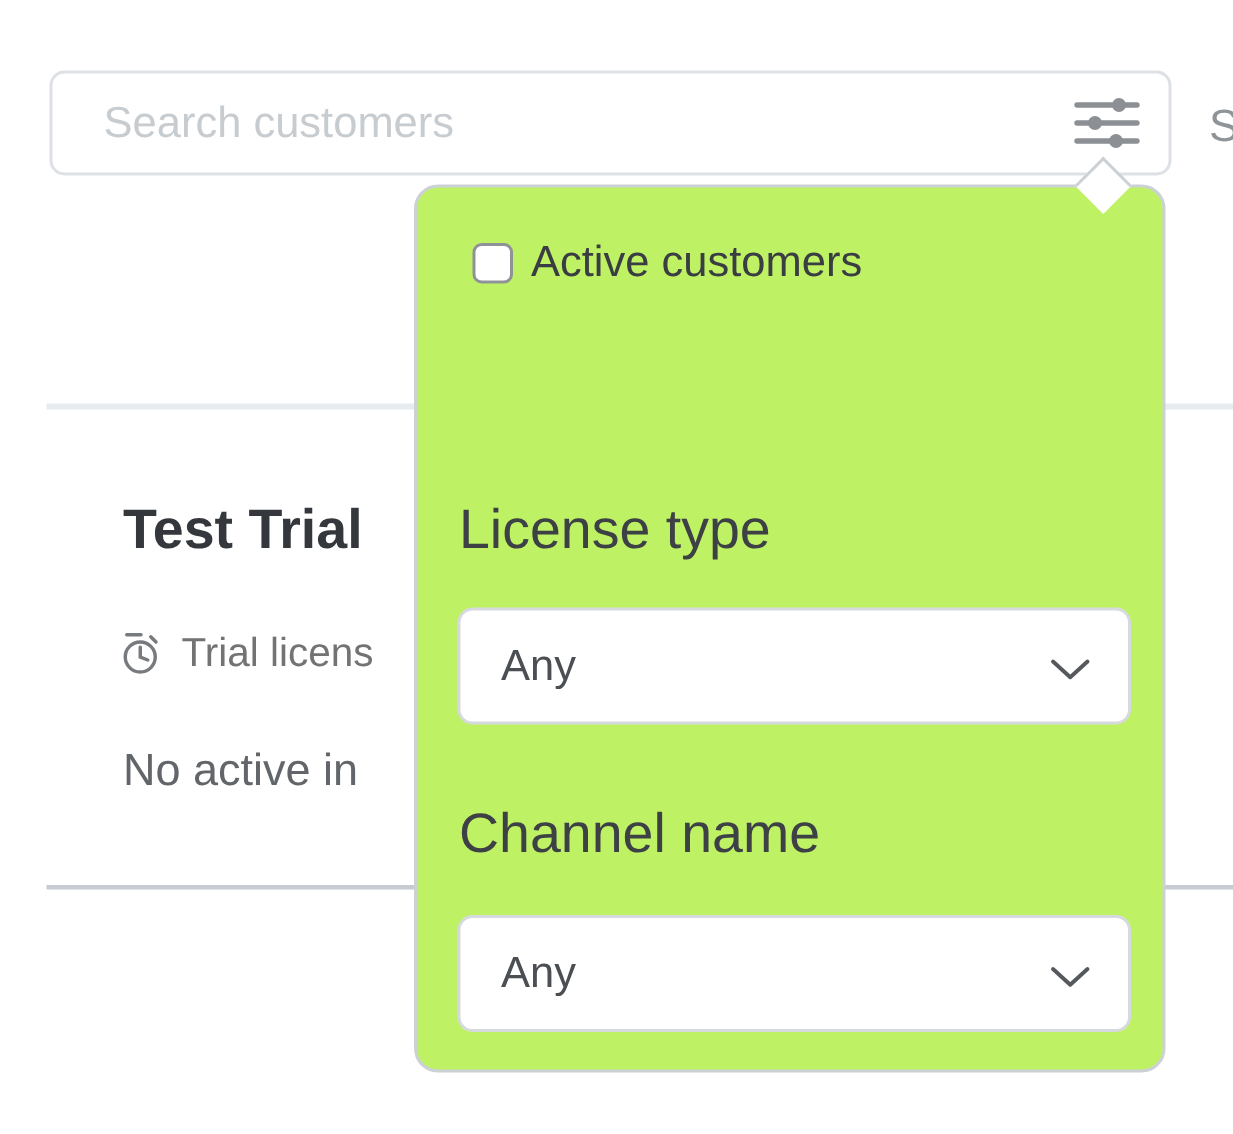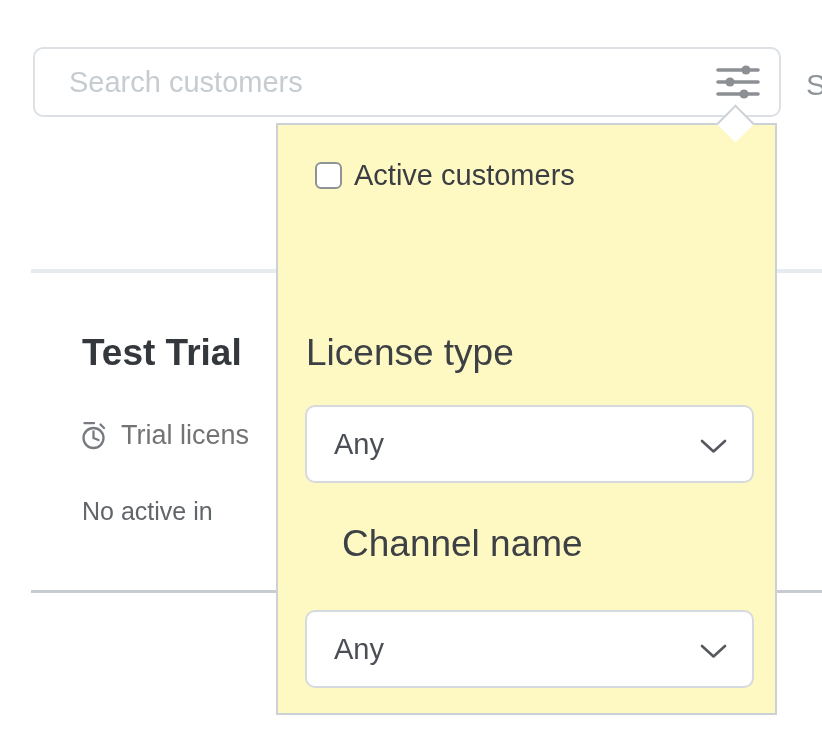--- a/index.html
+++ b/index.html
@@ -76,34 +76,34 @@
     display: flex;
     align-items: center;
     gap: 13px;
     z-index: 0;
     white-space: nowrap;
   }
   .license-row .license-text { font-size: 27px; color: #737373; }
   .customer-status {
     position: absolute;
     left: 82px; top: 497px;
-    font-size: 25px;
+    font-size: 30px;
     color: #62666a;
     white-space: nowrap;
     z-index: 0;
   }
 
   
   .popover {
     position: absolute;
     left: 276px; top: 123px;
     width: 501px; height: 592px;
-    background: #fef9c3;
+    background: #bef264;
     border: 2px solid #ccd1d6;
-    border-radius: 0;
+    border-radius: 16px;
     z-index: 5;
   }
   .popover-caret {
     position: absolute;
     left: 444px; top: -15px;
     width: 27px; height: 27px;
     background: #ffffff;
     border-left: 2px solid #ccd1d6;
     border-top: 2px solid #ccd1d6;
     transform: rotate(45deg);
@@ -132,21 +132,21 @@
     white-space: nowrap;
   }
   .field-label {
     position: absolute;
     left: 28px;
     font-size: 37px;
     color: #3d4044;
     white-space: nowrap;
   }
   .field-label.license { top: 207px; }
-  .field-label.channel { top: 398px; margin-left: 36px; }
+  .field-label.channel { top: 410px; }
   .select-box {
     position: absolute;
     left: 27px;
     width: 449px; height: 78px;
     border: 2px solid #d6dade;
     border-radius: 10px;
     background: #ffffff;
     display: flex;
     align-items: center;
     cursor: pointer;

